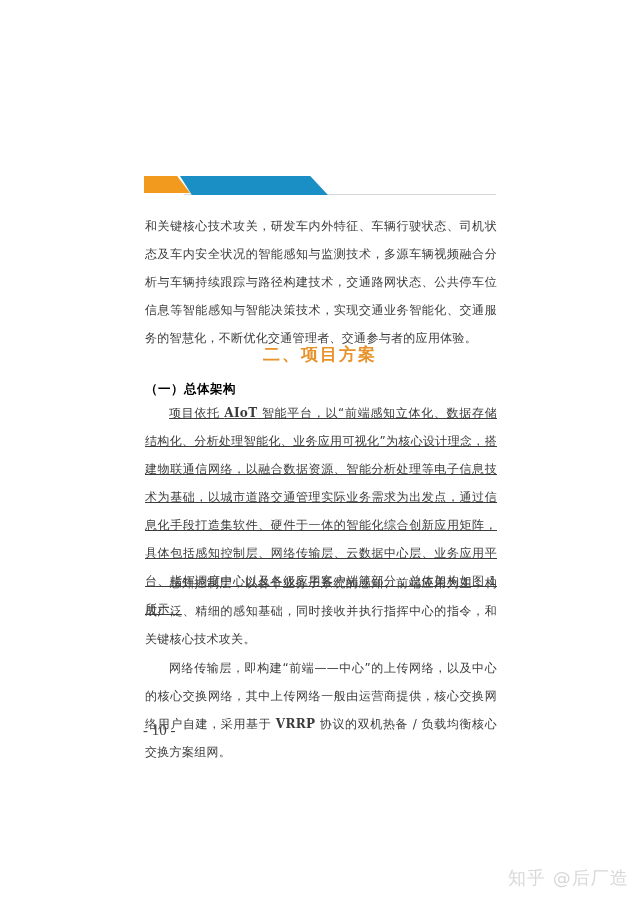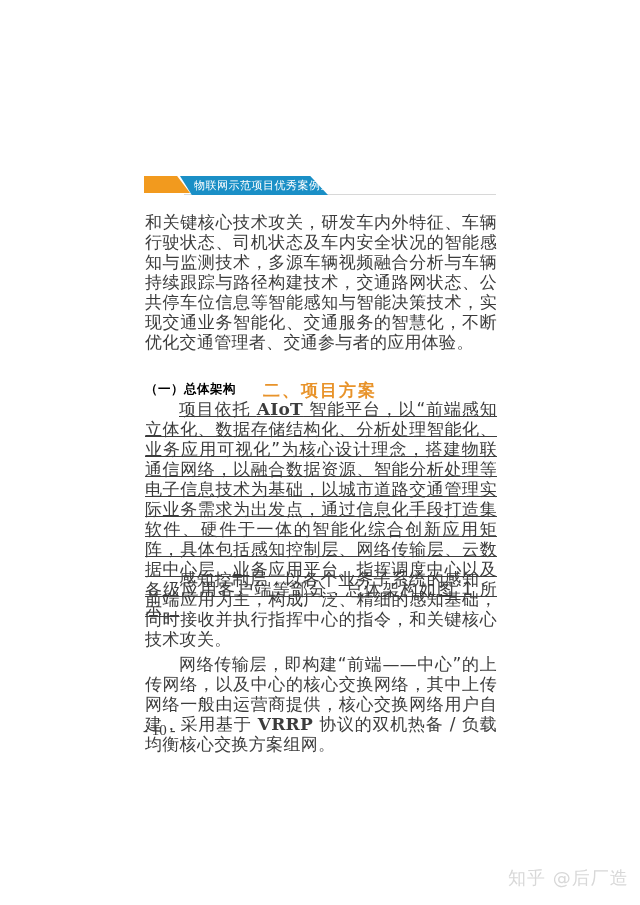--- a/index.html
+++ b/index.html
@@ -56,39 +56,38 @@
       font-size: 11px;
       line-height: 17px;
       color: #ffffff;
       letter-spacing: 0.5px;
       white-space: nowrap;
     }
     .body-text {
       position: absolute;
       left: 145px;
       width: 352px;
-      font-size: 17px;
-      line-height: 20px;
+      font-size: 12px;
+      line-height: 28px;
       color: #3c3c3c;
       text-align: justify;
       letter-spacing: 0.3px;
     }
     .para-cont { top: 212px; }
     .section-title {
       position: absolute;
       left: 0;
       width: 640px;
       top: 343px;
       text-align: center;
       font-family: "DejaVu Serif", "Liberation Serif", serif;
       font-weight: bold;
       font-size: 17px;
       color: #e8932a;
       letter-spacing: 2px;
-      margin-top: 36px;
     }
     .subsection-title {
       position: absolute;
       left: 145px;
       top: 381px;
       font-size: 12.5px;
       font-weight: bold;
       color: #000000;
       letter-spacing: 0.5px;
     }
@@ -115,21 +114,20 @@
       white-space: nowrap;
     }
   </style>
 </head>
 <body>
 
 <div class="page-header">
   <div class="header-rule"></div>
   <div class="header-orange"></div>
   <div class="header-blue"></div>
-  <div class="header-title">物联网示范项目优秀案例集</div>
 </div>
 
 <div class="body-text para-cont">和关键核心技术攻关，研发车内外特征、车辆行驶状态、司机状态及车内安全状况的智能感知与监测技术，多源车辆视频融合分析与车辆持续跟踪与路径构建技术，交通路网状态、公共停车位信息等智能感知与智能决策技术，实现交通业务智能化、交通服务的智慧化，不断优化交通管理者、交通参与者的应用体验。</div>
 
 <div class="section-title">二、项目方案</div>
 
 <div class="subsection-title">（一）总体架构</div>
 
 <div class="body-text para-1 indent"><span>项目依托 </span><span class="bold-serif">AIoT</span><span> 智能平台，以“前端感知立体化、数据存储结构化、分析处理智能化、业务应用可视化”为核心设计理念，搭建物联通信网络，以融合数据资源、智能分析处理等电子信息技术为基础，以城市道路交通管理实际业务需求为出发点，通过信息化手段打造集软件、硬件于一体的智能化综合创新应用矩阵，具体包括感知控制层、网络传输层、云数据中心层、业务应用平台、指挥调度中心以及各级应用客户端等部分，总体架构如图 1 所示。</span></div>
 

